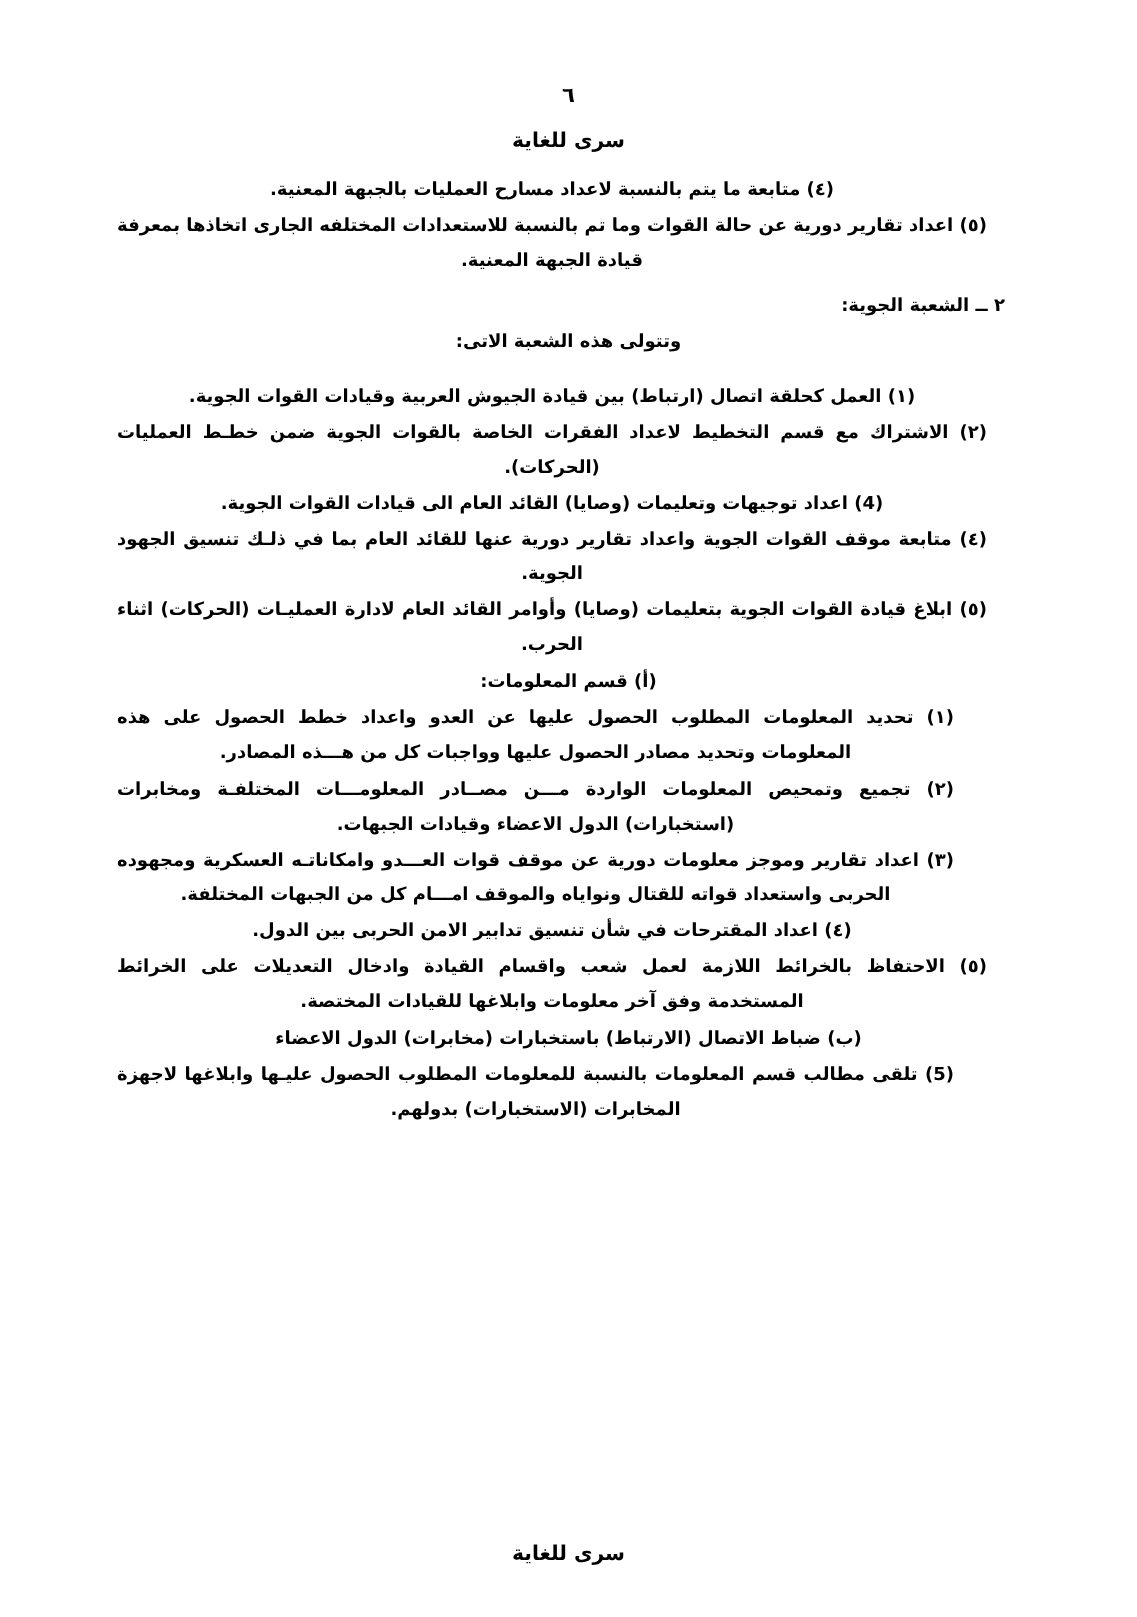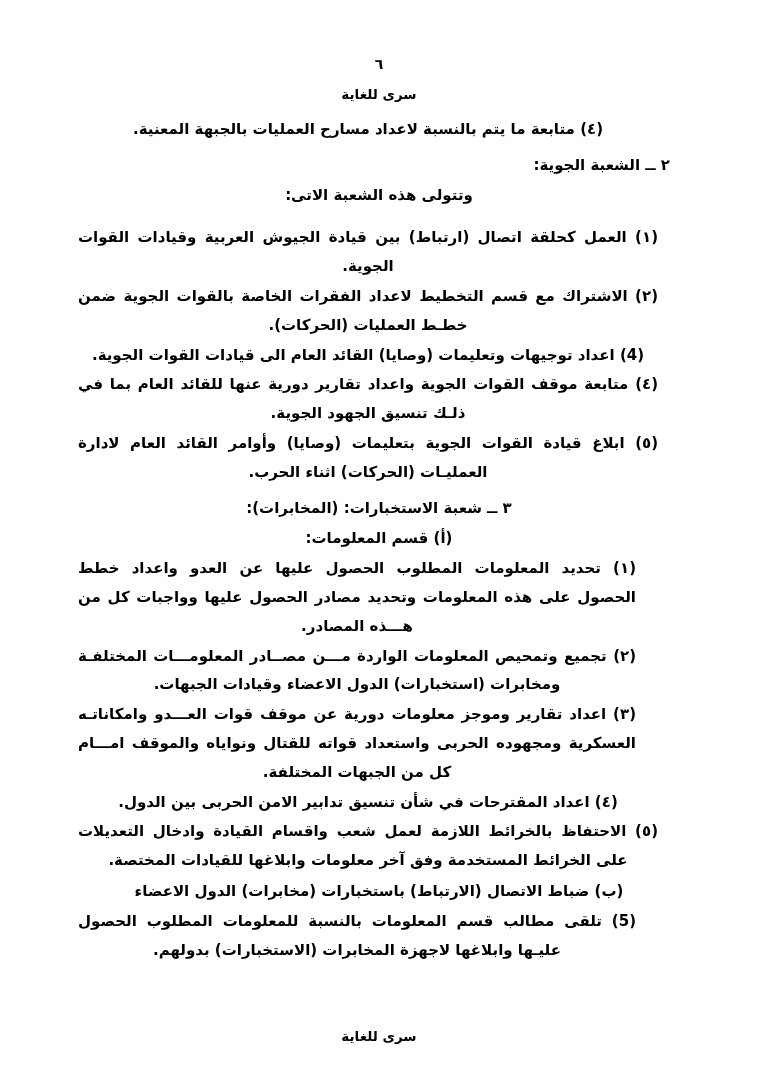--- a/index.html
+++ b/index.html
@@ -38,21 +38,21 @@
   .classification-bottom {
     position: absolute;
     left: 0;
     right: 0;
     bottom: 34px;
     text-align: center;
     font-size: 13.5px;
     font-weight: bold;
   }
   .body-block {
-    font-size: 15px;
+    font-size: 12px;
     font-weight: bold;
     line-height: 1.92;
   }
   
   .p {
     margin: 0 0 1px 0;
     text-align: justify;
     text-align-last: center;
   }
   .p-center {
@@ -84,36 +84,36 @@
 <div class="page">
 
   <div class="page-number">٦</div>
 
   <div class="classification">سرى للغاية</div>
 
   <div class="body-block">
 
     <p class="p ind-2">(٤) متابعة ما يتم بالنسبة لاعداد مسارح العمليات بالجبهة المعنية.</p>
 
+    <p class="p ind-2">(٥) اعداد تقارير دورية عن حالة القوات وما تم بالنسبة للاستعدادات المختلفه الجارى اتخاذها بمعرفة قيادة الجبهة المعنية.</p>
 
     <p class="heading-r">٢ ــ الشعبة الجوية:</p>
 
     <p class="p-center">وتتولى هذه الشعبة الاتى:</p>
 
     <p class="p ind-2">(١) العمل كحلقة اتصال (ارتباط) بين قيادة الجيوش العربية وقيادات القوات الجوية.</p>
 
     <p class="p ind-2">(٢) الاشتراك مع قسم التخطيط لاعداد الفقرات الخاصة بالقوات الجوية ضمن خطـط العمليات (الحركات).</p>
 
     <p class="p ind-2">(4) اعداد توجيهات وتعليمات (وصايا) القائد العام الى قيادات القوات الجوية.</p>
 
     <p class="p ind-2">(٤) متابعة موقف القوات الجوية واعداد تقارير دورية عنها للقائد العام بما في ذلـك تنسيق الجهود الجوية.</p>
 
     <p class="p ind-2">(٥) ابلاغ قيادة القوات الجوية بتعليمات (وصايا) وأوامر القائد العام لادارة العمليـات (الحركات) اثناء الحرب.</p>
 
-    <p class="heading">٣ ــ شعبة الاستخبارات: (المخابرات):</p>
 
     <p class="sub-label">(أ) قسم المعلومات:</p>
 
     <p class="p ind-3">(١) تحديد المعلومات المطلوب الحصول عليها عن العدو واعداد خطط الحصول على هذه المعلومات وتحديد مصادر الحصول عليها وواجبات كل من هـــذه المصادر.</p>
 
     <p class="p ind-3">(٢) تجميع وتمحيص المعلومات الواردة مـــن مصــادر المعلومـــات المختلفـة ومخابرات (استخبارات) الدول الاعضاء وقيادات الجبهات.</p>
 
     <p class="p ind-3">(٣) اعداد تقارير وموجز معلومات دورية عن موقف قوات العـــدو وامكاناتـه العسكرية ومجهوده الحربى واستعداد قواته للقتال ونواياه والموقف امـــام كل من الجبهات المختلفة.</p>
 
     <p class="p ind-2">(٤) اعداد المقترحات في شأن تنسيق تدابير الامن الحربى بين الدول.</p>

